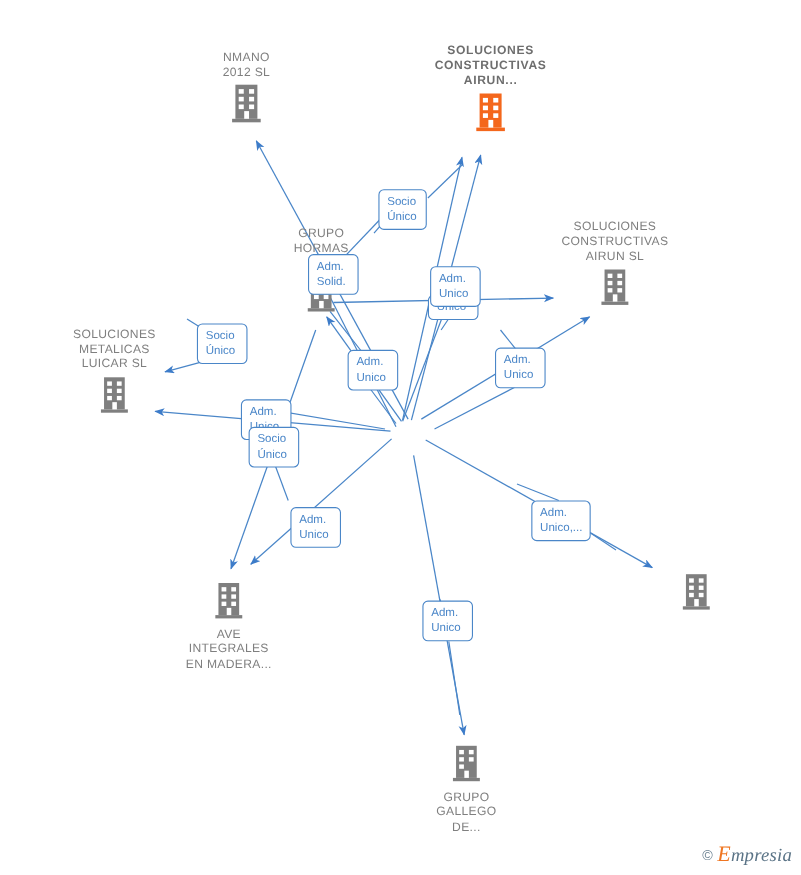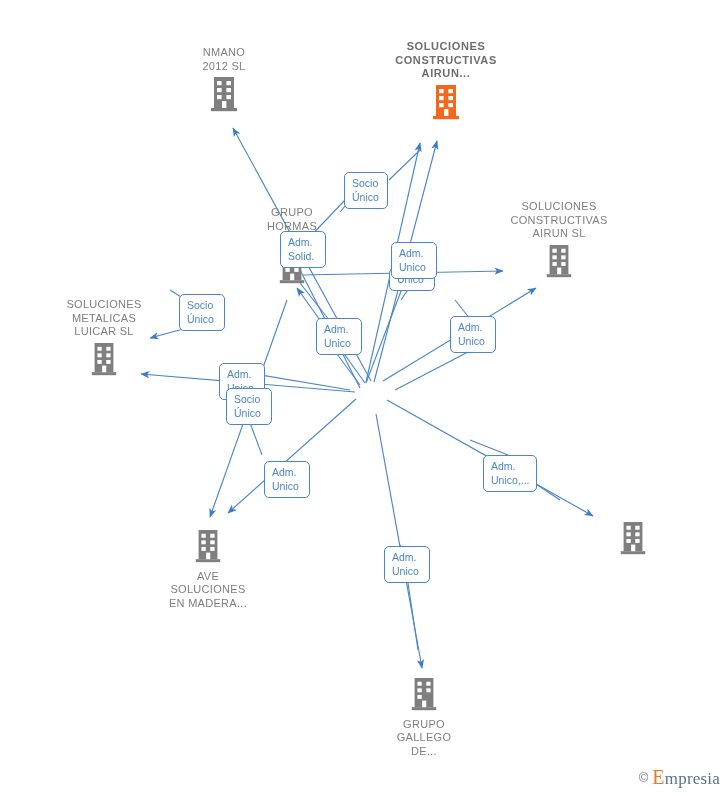--- a/index.html
+++ b/index.html
@@ -53,21 +53,21 @@
 
   
   .watermark{
     position:absolute;right:8px;bottom:6px;
     display:flex;align-items:center;gap:4px;
     font-size:15px;color:#5d7a8c;
   }
   .watermark .c{font-size:13px;color:#6b8292;}
   .watermark .wm-text{
     font-family:"Liberation Serif","DejaVu Serif",serif;
-    font-size:17px;color:#5a7386;letter-spacing:.2px;
+    font-style:italic;font-size:17px;color:#5a7386;letter-spacing:.2px;
   }
   .watermark .wm-text .e{color:#ef7622;font-size:20px;}
 </style>
 </head>
 <body>
 
 <div id="graph">
 
   <svg class="edges" viewBox="0 0 728 795" xmlns="http://www.w3.org/2000/svg">
     <defs>
@@ -251,21 +251,21 @@
             <rect x="19.4" y="6" width="4.6" height="4.2"></rect>
           <rect x="10" y="13" width="4.6" height="4.2"></rect>
             <rect x="19.4" y="13" width="4.6" height="4.2"></rect>
           <rect x="10" y="20" width="4.6" height="4.2"></rect>
             <rect x="19.4" y="20" width="4.6" height="4.2"></rect>
           <rect x="15" y="26" width="4.4" height="7"></rect>
         </g>
       </svg>
     </span>
     <span class="label">AVE
-SOLUCIONES
+INTEGRALES
 EN MADERA...</span>
   </div>
 
   <div class="node label-bottom" style="left:633px;top:520px;">
     <span class="ico">
       <svg width="32" height="36" viewBox="0 0 34 38" xmlns="http://www.w3.org/2000/svg">
         <g fill="#7f7f7f">
           <rect x="7" y="2" width="20" height="31"></rect>
           <rect x="4" y="33" width="26" height="3.2"></rect>
         </g>

